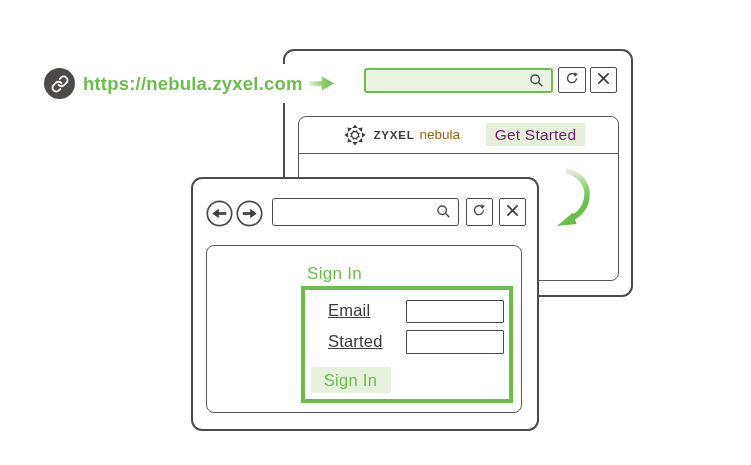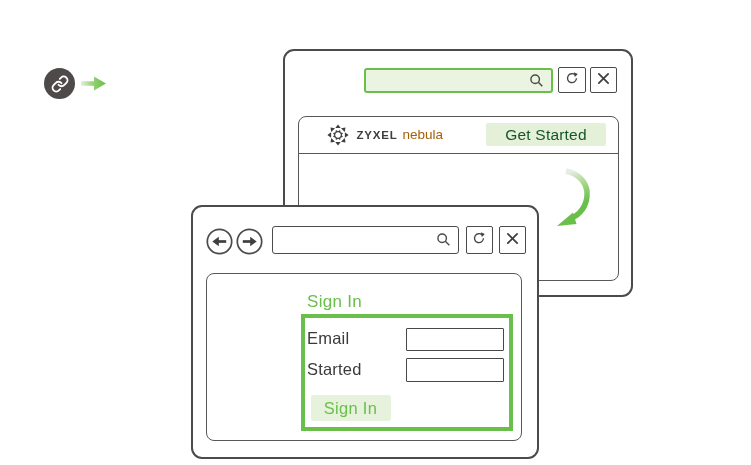--- a/index.html
+++ b/index.html
@@ -55,55 +55,55 @@
     border:2.2px solid #6abf4b; background:#eaf4e1;
   }
   .back-window .btn-refresh { left:272.5px; top:16px; width:28px; height:25.5px; }
   .back-window .btn-close   { left:304.5px; top:16px; width:27.5px; height:25.5px; }
   .site-panel {
     position:absolute; left:12.5px; top:64.5px; width:321px; height:165px;
     border:1.5px solid #585858; border-radius:8px; background:#ffffff;
   }
   .site-header {
     position:absolute; left:0; top:0; right:8px; height:36px;
-    display:flex; align-items:center; padding-left:27px;
+    display:flex; align-items:center; padding-left:44px;
   }
   .brand-zyxel { font-size:11.5px; font-weight:bold; letter-spacing:.8px; color:#3d3d3d; margin-left:7px; }
   .brand-nebula { font-size:13.5px; color:#a16207; margin-left:5px; }
   .get-started {
-    position:absolute; left:187.5px; top:6.5px; width:120px; height:23px;
-    background:#e4f1d8; color:#14532d; font-size:15.5px; line-height:23px;
+    position:absolute; left:187.5px; top:6.5px; width:99px; height:23px;
+    background:#e4f1d8; color:#701a75; font-size:15.5px; line-height:23px;
     text-align:center; border-radius:2px; cursor:pointer; letter-spacing:.2px;
   }
   .site-divider {
     position:absolute; left:0; right:0; top:36px;
     border-top:1.4px solid #585858;
   }
   .curved-arrow { position:absolute; left:253.5px; top:50.5px; }
   
-  .front-window { left:191px; top:177px; width:348px; height:254px; z-index:20;margin-top:28px; }
+  .front-window { left:191px; top:177px; width:348px; height:254px; z-index:20; }
   .front-window .btn-back { left:12.5px; top:21px; }
   .front-window .btn-fwd  { left:43px;   top:21px; }
   .front-window .addr-bar { left:78.5px; top:18.5px; width:187px; height:28px; }
   .front-window .btn-refresh { left:272.5px; top:18.5px; width:27px; height:28px; }
   .front-window .btn-close   { left:305.5px; top:18.5px; width:27px; height:28px; }
   .content-panel {
     position:absolute; left:12.5px; top:65.5px; width:316px; height:168px;
     border:1.5px solid #585858; border-radius:8px; background:#ffffff;
   }
   .signin-title {
     position:absolute; left:100.5px; top:18.5px;
     color:#6abf4b; font-size:17px; letter-spacing:.3px;
   }
   .signin-box {
     position:absolute; left:94.5px; top:40.5px; width:212px; height:117px;
     border:4.5px solid #6abf4b; background:#ffffff;
   }
   .field-label {
-    position:absolute; left:2px; color:#3a3a3a; font-size:16.5px; letter-spacing:.2px;
+    position:absolute; left:23px; color:#3a3a3a; font-size:16.5px; letter-spacing:.2px;text-decoration:underline;
   }
   .field-input {
     position:absolute; left:100.5px; width:98px;
     border:1.6px solid #474747; border-radius:1px; background:#ffffff;
     outline:none; padding:0 5px; font-size:13px; color:#3c3c3c; font-family:inherit;
   }
   .signin-btn {
     position:absolute; left:5.5px; top:76.5px; width:80px; height:26px;
     background:#e7f2dd; color:#6abf4b; font-size:16.5px; line-height:26px;
     text-align:center; cursor:pointer; letter-spacing:.3px; border-radius:2px;
@@ -255,20 +255,21 @@
     </div>
   </div>
 
   <div class="link-row">
     <div class="link-circle">
       <svg width="18" height="18" viewBox="0 0 24 24" fill="none" stroke="#ffffff" stroke-width="2.5" stroke-linecap="round" stroke-linejoin="round">
         <path d="M10 13a5 5 0 0 0 7.54.54l3-3a5 5 0 0 0-7.07-7.07l-1.72 1.71"></path>
         <path d="M14 11a5 5 0 0 0-7.54-.54l-3 3a5 5 0 0 0 7.07 7.07l1.71-1.71"></path>
       </svg>
     </div>
+    <span class="link-url">https://nebula.zyxel.com</span>
     <span class="link-arrow">
       <svg width="27" height="17" viewBox="0 0 27 17">
         <defs>
           <linearGradient id="ag" x1="0" y1="0" x2="1" y2="0">
             <stop offset="0" stop-color="#e3f0da"></stop>
             <stop offset="0.5" stop-color="#93d06f"></stop>
             <stop offset="1" stop-color="#6abf4b"></stop>
           </linearGradient>
         </defs>
         <path d="M1 6.2 H14 V1.5 L26 8.5 L14 15.5 V10.8 H1 Z" fill="url(#ag)"></path>

